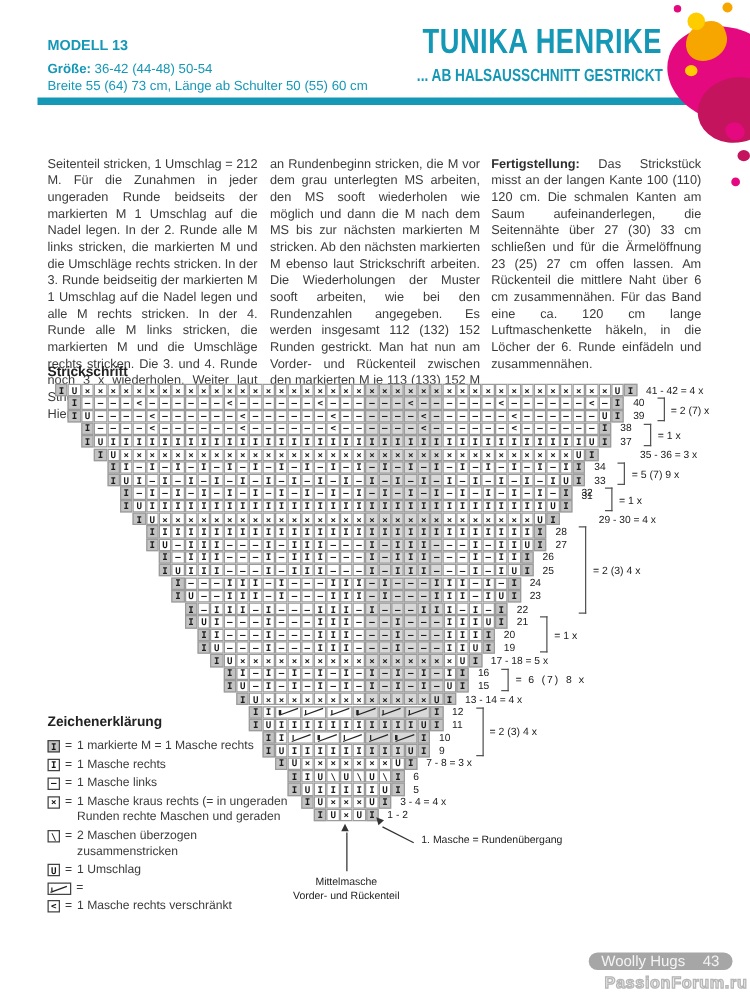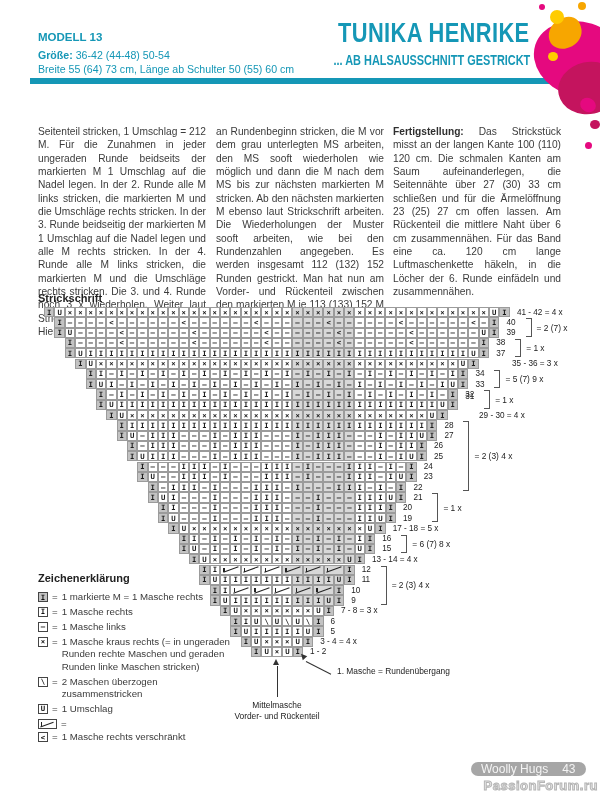--- a/index.html
+++ b/index.html
@@ -1095,21 +1095,21 @@
       <div class="blabel" style="left: 526.175px; top: 52.2px;">= 1 x</div>
       <div class="bracket" style="left: 494.475px; top: 78.8px; height: 18.6px;"></div>
       <div class="blabel" style="left: 505.475px; top: 83.1px;">= 5 (7) 9 x</div>
       <div class="bracket" style="left: 484.125px; top: 99.4px; height: 18.6px;"></div>
       <div class="blabel" style="left: 495.125px; top: 103.7px;">= 1 x</div>
       <div class="bracket" style="left: 463.425px; top: 130.3px; height: 70.1px;"></div>
       <div class="blabel" style="left: 474.425px; top: 160.35px;">= 2 (3) 4 x</div>
       <div class="bracket" style="left: 432.375px; top: 202.4px; height: 28.9px;"></div>
       <div class="blabel" style="left: 443.375px; top: 211.85px;">= 1 x</div>
       <div class="bracket" style="left: 401.325px; top: 243.6px; height: 18.6px;"></div>
-      <div class="blabel" style="left: 412.325px; top: 247.9px;">= 6 (7) 8 x</div>
+      <div class="blabel" style="left: 412.325px; top: 247.9px; font-family: Liberation Mono, monospace;">= 6 (7) 8 x</div>
       <div class="bracket" style="left: 380.625px; top: 274.5px; height: 39.2px;"></div>
       <div class="blabel" style="left: 391.625px; top: 289.1px;">= 2 (3) 4 x</div>
     </div>
 
   <div class="vline" style="left:276.5px;top:666px;width:1px;height:31px;"></div>
   <div class="tri" style="left:273px;top:659px;"></div>
   <div class="ann-center">
     <div>Mittelmasche</div>
     <div>Vorder- und Rückenteil</div>
   </div>
@@ -1140,21 +1140,20 @@
           <div class="ltext">
             <div class="">1 Masche links</div>
           </div>
         </div>
         <div class="litem">
           <div class="lbox">×</div>
           <div class="leq">=</div>
           <div class="ltext">
             <div class="">1 Masche kraus rechts (= in ungeraden</div>
             <div class="">Runden rechte Maschen und geraden</div>
-            <div class="">Runden linke Maschen stricken)</div>
           </div>
         </div>
         <div class="litem">
           <div class="lbox">\</div>
           <div class="leq">=</div>
           <div class="ltext">
             <div class="">2 Maschen überzogen zusammenstricken</div>
           </div>
         </div>
         <div class="litem">

